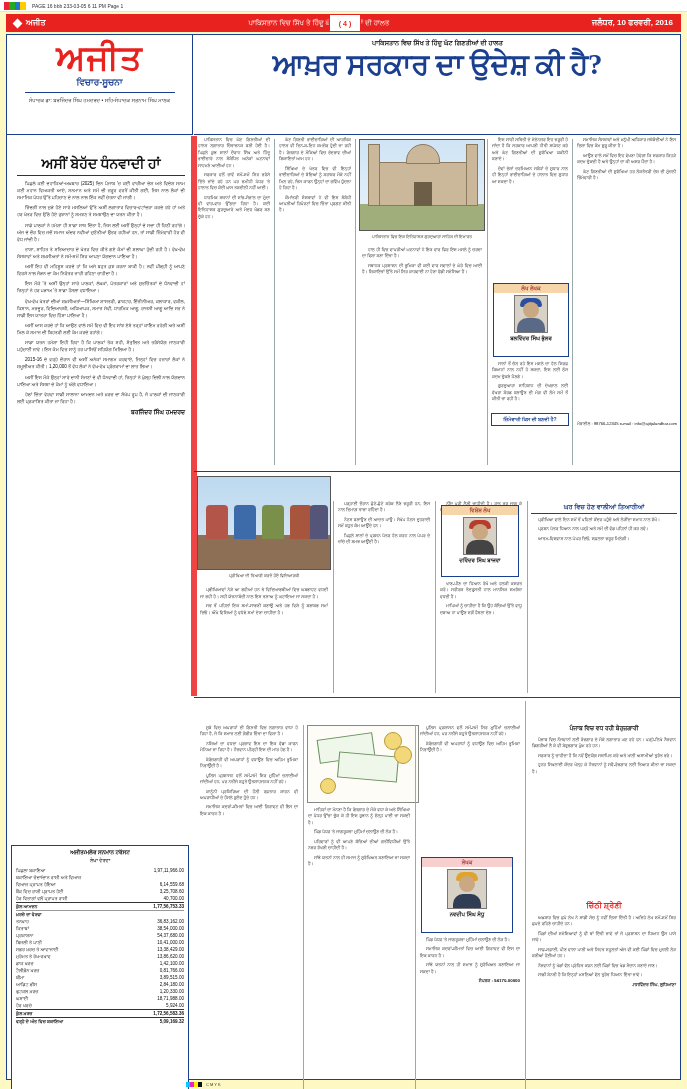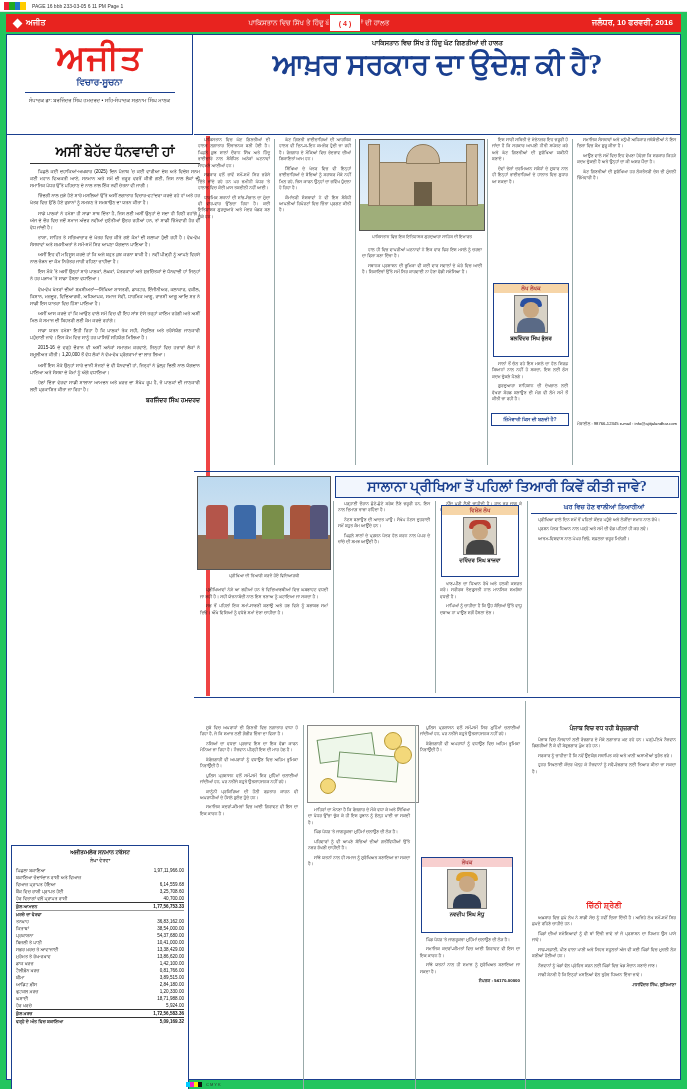--- a/index.html
+++ b/index.html
@@ -6,21 +6,21 @@
   html, body { margin:0; padding:0; }
   body {
     width: 687px; height: 1089px;
     background: #ffffff;
     font-family: "Liberation Sans", sans-serif;
     position: relative;
     overflow: hidden;
   }
   .page {
     position:absolute; left:0; top:0; width:687px; height:1089px;
-    background:#22c55e;
+    background:#fef9c3;
   }
 
   
   .printbar {
     position:absolute; left:0; top:0; width:687px; height:12px;
     background:#ffffff; border-bottom:1px solid #e2e2e2;
     font-size:5px; color:#333; display:flex; align-items:center; gap:6px;
     padding-left:4px; font-family:"Liberation Sans", sans-serif;
   }
   .printbar .sw { width:22px; height:8px; background:
@@ -68,22 +68,22 @@
   .mainhead {
     font-family:"Liberation Serif", serif;
     font-size:29px; color:#1a3f8f; font-weight:bold; line-height:1.05;
     letter-spacing:-0.3px;
   }
 
   
 
   
   .col-edit {
-    position:absolute; left:17px; top:101px; width:186px; height:560px;
-    border-right:4px solid #ef4444; padding:8px 6px; background:#fff;
+    position:absolute; left:4px; top:101px; width:186px; height:560px;
+    border-right:6px solid #ef4444; padding:20px 6px; background:#fff;
   }
   .edit-title {
     font-family:"Liberation Serif", serif; font-size:14px; color:#111;
     font-weight:bold; text-align:center; border-bottom:1px solid #333;
     padding-bottom:3px; margin-bottom:4px;
   }
   .edit-body { font-size:4.6px; line-height:1.55; text-align:justify; color:#111; }
   .edit-body p { margin:0 0 3px 0; text-indent:8px; }
   .sig { text-align:right; font-size:6px; font-weight:bold; margin-top:4px; }
 
@@ -350,21 +350,20 @@
       <p>ਘੱਟ ਗਿਣਤੀਆਂ ਦੀ ਸੁਰੱਖਿਆ ਹਰ ਲੋਕਤੰਤਰੀ ਦੇਸ਼ ਦੀ ਮੁੱਢਲੀ ਜ਼ਿੰਮੇਵਾਰੀ ਹੈ।</p>
     </div>
 
     <div class="boxed" style="position:absolute;left:484px; top:378px; width:78px; padding:2px; text-align:center; font-size:5px; font-weight:bold; color:#1a3f8f;">ਜ਼ਿੰਮੇਵਾਰੀ ਕਿਸ ਦੀ ਬਣਦੀ ਹੈ?</div>
 
     <div style="position:absolute;left:568px; top:386px; width:104px; font-size:4.2px; line-height:1.5; text-align:center; color:#111;">ਮੋਬਾਈਲ : 98766-12345
 e-mail : info@ajitjalandhar.com</div>
 
     <div style="position:absolute;left:187px; top:436px; width:487px; height:1px; background:#1a3f8f;"></div>
 
-    <div class="banner" style="left:328px; top:441px; width:344px; height:22px; font-size:14px;">ਸਾਲਾਨਾ ਪ੍ਰੀਖਿਆ ਤੋਂ ਪਹਿਲਾਂ ਤਿਆਰੀ ਕਿਵੇਂ ਕੀਤੀ ਜਾਵੇ?</div>
 
     <div class="photo classroom" style="left:190px; top:441px; width:134px; height:94px;">
       <div style="position:absolute;left:0;bottom:0;width:100%;height:34px;background:#8d6f55;"></div>
       <div class="cl-person" style="left:8px; bottom:30px; width:22px; height:34px;"></div>
       <div class="cl-person" style="left:36px; bottom:30px; width:22px; height:34px; background:#3d6aa8;"></div>
       <div class="cl-person" style="left:64px; bottom:30px; width:22px; height:34px; background:#7a8f4a;"></div>
       <div class="cl-person" style="left:92px; bottom:30px; width:22px; height:34px; background:#a8553d;"></div>
       <div class="cl-person" style="left:112px; bottom:30px; width:18px; height:34px; background:#55557a;"></div>
     </div>
     <div class="cap" style="position:absolute;left:190px; top:537px; width:134px;">ਪ੍ਰੀਖਿਆ ਦੀ ਤਿਆਰੀ ਕਰਦੇ ਹੋਏ ਵਿਦਿਆਰਥੀ</div>

